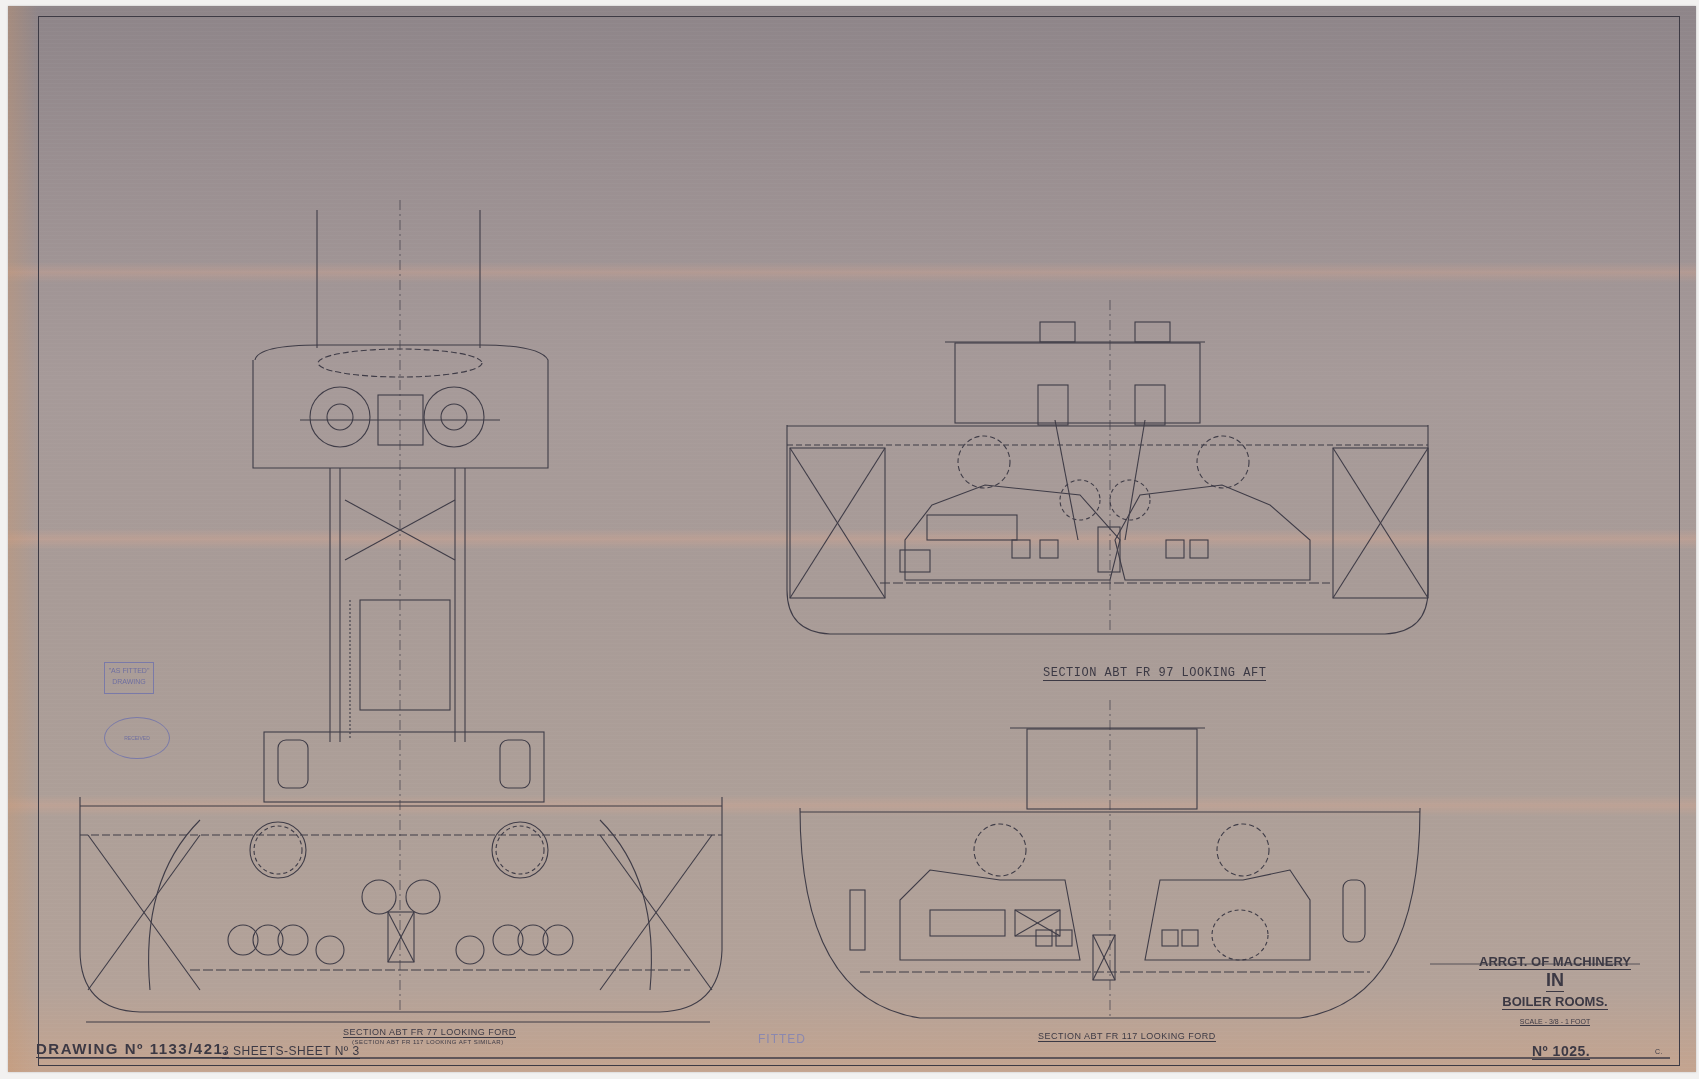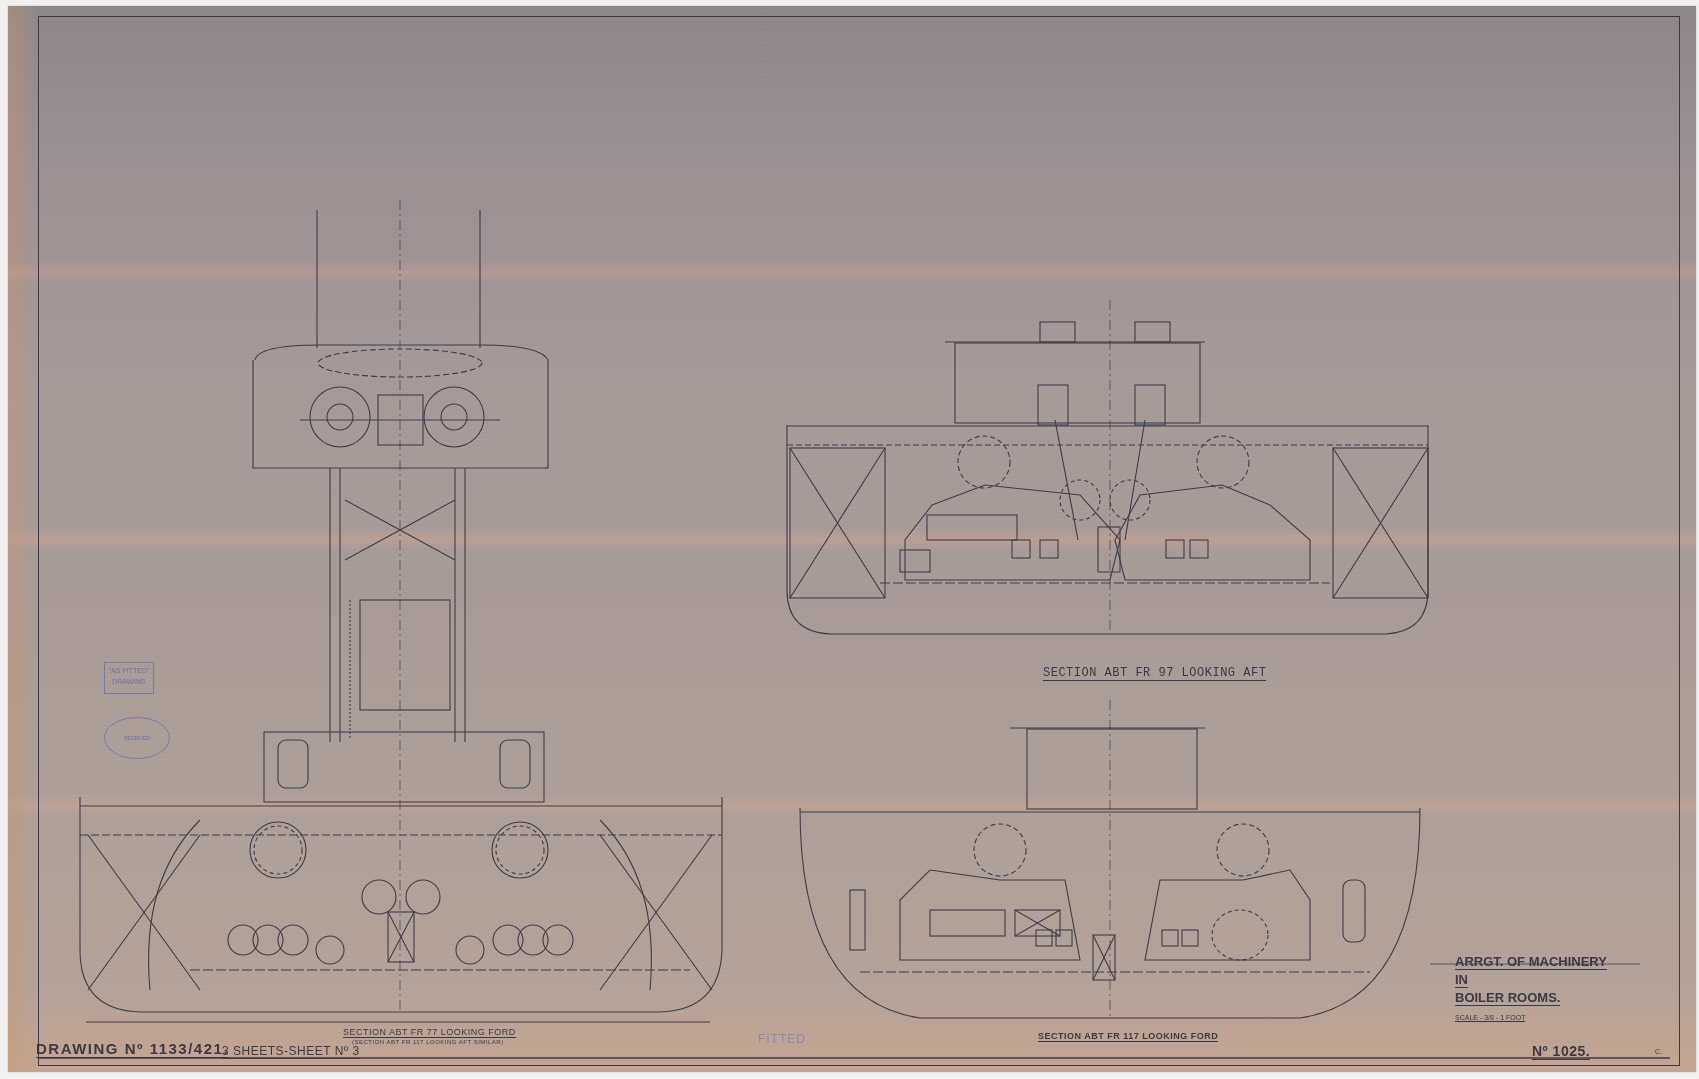--- a/index.html
+++ b/index.html
@@ -23,21 +23,21 @@
     content:""; position:absolute; left:0; top:0; width:30px; height:100%;
     background:linear-gradient(90deg, rgba(200,150,110,0.4), transparent);
   }
   .frame {
     position:absolute; left:30px; top:10px; width:1640px; height:1048px;
     border:1.5px solid #3d3a44;
   }
   svg.drawing { position:absolute; left:0; top:0; }
   .txt { position:absolute; color:#3c3944; letter-spacing:0.5px; white-space:nowrap; }
   .u { border-bottom:1px solid #3c3944; }
-  .title-block { position:absolute; left:1455px; top:952px; width:200px; }
+  .title-block { position:absolute; left:1455px; top:952px; width:200px; text-align:center; }
   .title-block div { color:#3c3944; }
   .stamp-rect {
     position:absolute; left:104px; top:662px; width:48px; height:28px;
     border:1.5px solid #7a7aa8; color:#6f6fa0; font-size:7px; text-align:center; line-height:11px; padding-top:2px;
   }
   .stamp-oval {
     position:absolute; left:104px; top:717px; width:64px; height:40px;
     border:1.5px solid #7a7aa8; border-radius:50%; color:#6f6fa0; font-size:5px; text-align:center;
     display:flex; align-items:center; justify-content:center;
   }
@@ -176,25 +176,25 @@
   <div>DRAWING</div>
 </div>
 <div class="stamp-oval">
   <span>RECEIVED</span>
 </div>
 <div class="faint-stamp">FITTED</div>
 
 <div class="txt u" style="left:343px; top:1027px; font-size:9px;">SECTION ABT FR 77 LOOKING FORD</div>
 <div class="txt" style="left:352px; top:1039px; font-size:6px;">(SECTION ABT FR 117 LOOKING AFT SIMILAR)</div>
 <div class="txt u" style="left:1043px; top:666px; font-size:12px;font-family:Liberation Mono, monospace;">SECTION ABT FR 97 LOOKING AFT</div>
-<div class="txt u" style="left:1038px; top:1031px; font-size:9px;font-weight:bold;">SECTION ABT FR 117 LOOKING FORD</div>
+<div class="txt u" style="left:1038px; top:1031px; font-size:9px;">SECTION ABT FR 117 LOOKING FORD</div>
 
 <div class="txt u" style="left:36px; top:1040px; font-size:15px; font-weight:bold; letter-spacing:1.5px;">DRAWING  Nº  1133/421.</div>
 <div class="txt u" style="left:222px; top:1044px; font-size:12px;">3 SHEETS-SHEET Nº 3</div>
 
 <div class="title-block">
   <div class="u" style="font-size:13px; font-weight:bold; display:inline-block;">ARRGT. OF MACHINERY</div><br>
-  <div class="u" style="font-size:13px; font-weight:bold; display:inline-block;">IN</div><br>
+  <div class="u" style="font-size:18px; font-weight:bold; display:inline-block;">IN</div><br>
   <div class="u" style="font-size:13px; font-weight:bold; display:inline-block;">BOILER ROOMS.</div><br>
   <div class="u" style="font-size:7px; display:inline-block; margin-top:3px;">SCALE - 3/8 - 1 FOOT</div>
 </div>
 <div class="txt u" style="left:1532px; top:1043px; font-size:14px; font-weight:bold;">Nº  1025.</div>
 <div class="txt" style="left:1655px; top:1048px; font-size:7px;">C.</div>
 
 </body></html>

